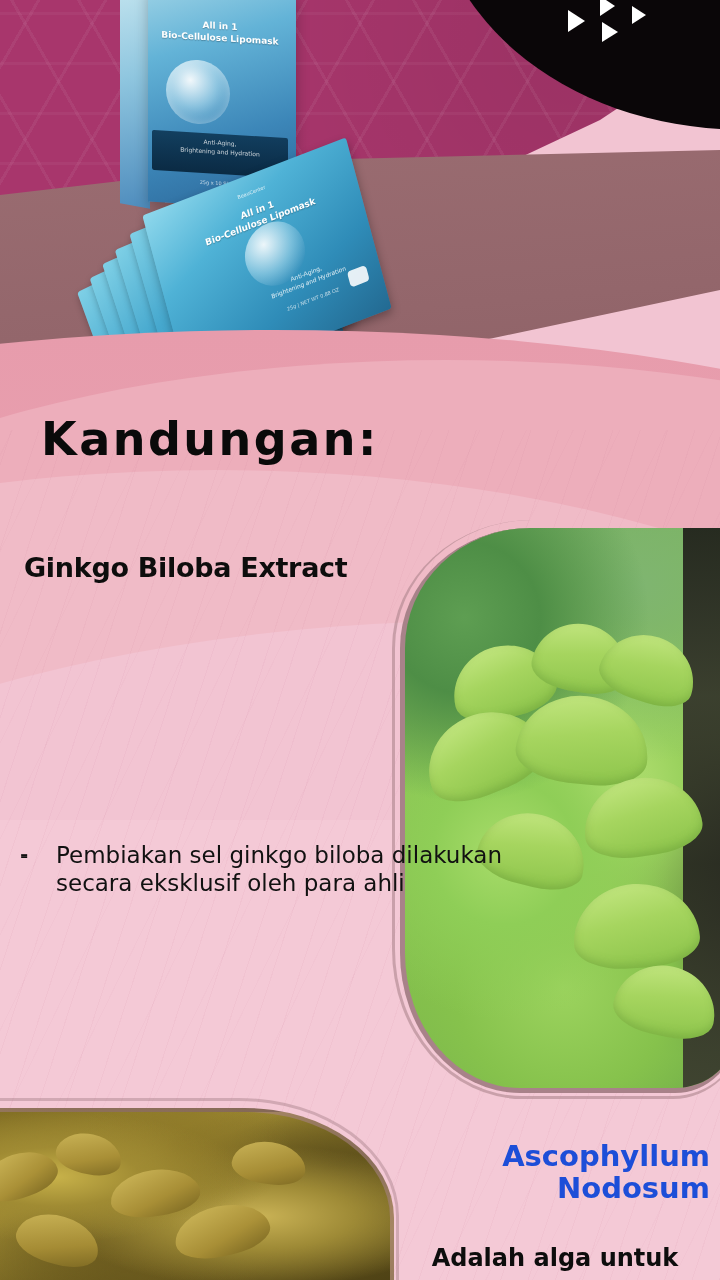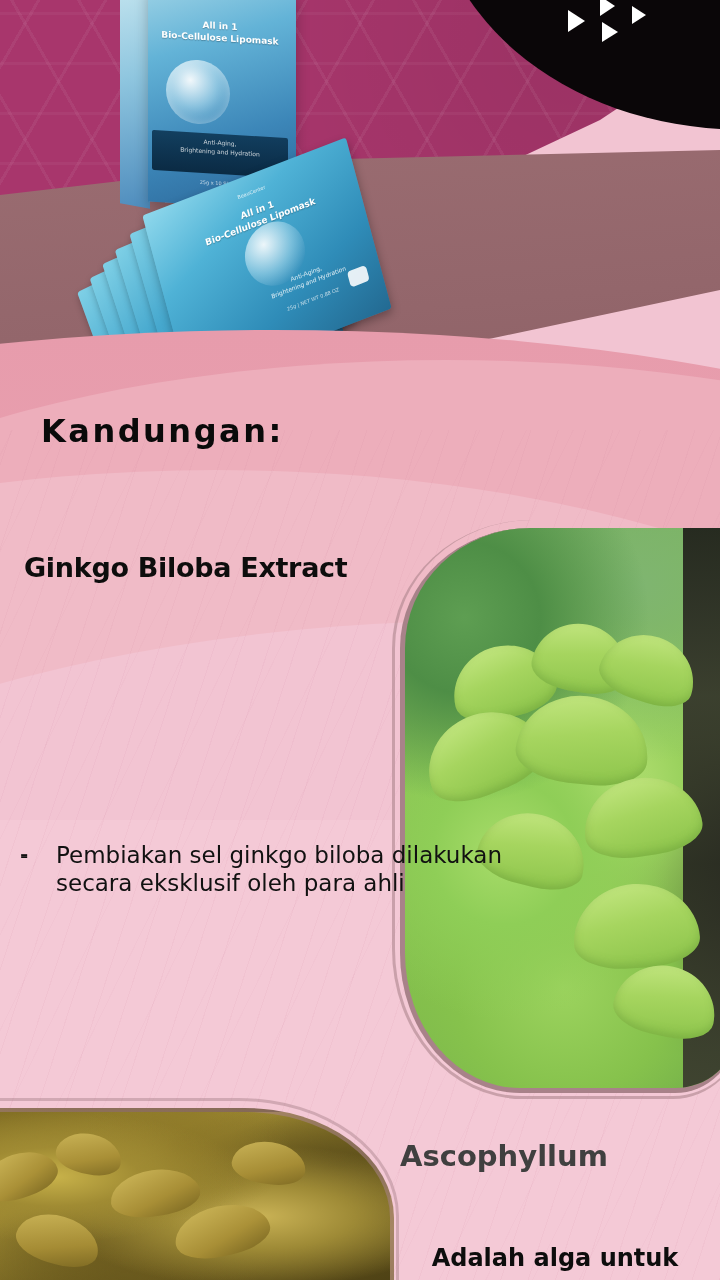--- a/index.html
+++ b/index.html
@@ -288,21 +288,21 @@
     border-radius: 0 160px 0 0 / 0 118px 0 0;
     border-top: 3px solid #A8828975;
     border-right: 3px solid #A8828975;
     pointer-events: none;
   }
 
   
   .heading-main {
     position: absolute;
     left: 41px; top: 412px;
-    font-size: 32px;
+    font-size: 46px;
     font-weight: bold;
     color: #0a0a0a;
     letter-spacing: 2.5px;
     margin: 0;
   }
   .h-ginkgo {
     position: absolute;
     left: 24px; top: 552px;
     font-size: 27px;
     font-weight: bold;
@@ -339,24 +339,24 @@
   .bullets li .dash {
     position: absolute;
     left: 6px; top: 0;
     font-size: 23px;
     color: #111111;
   }
   .h-asco {
     position: absolute;
     left: 400px; top: 1140px;
     width: 310px;
-    text-align: left;
+    text-align: right;
     font-size: 29px;
     font-weight: bold;
-    color: #404040;
+    color: #1d4ed8;
     line-height: 1.12;
     margin: 0;
   }
   .p-asco {
     position: absolute;
     left: 400px; top: 1244px;
     width: 310px;
     text-align: center;
     font-size: 24px;
     font-weight: bold;
@@ -462,16 +462,17 @@
       <span class="dash">-</span>
     </li>
     <li>
       <span class="dash">-</span>
       <span>Pembiakan sel ginkgo biloba dilakukan secara eksklusif oleh para ahli</span>
     </li>
   </ul>
 
   <h2 class="h-asco">
     <span>Ascophyllum</span><br>
+    <span>Nodosum</span>
   </h2>
   <p class="p-asco">Adalah alga untuk</p>
 
 </div>
 
 </body></html>

